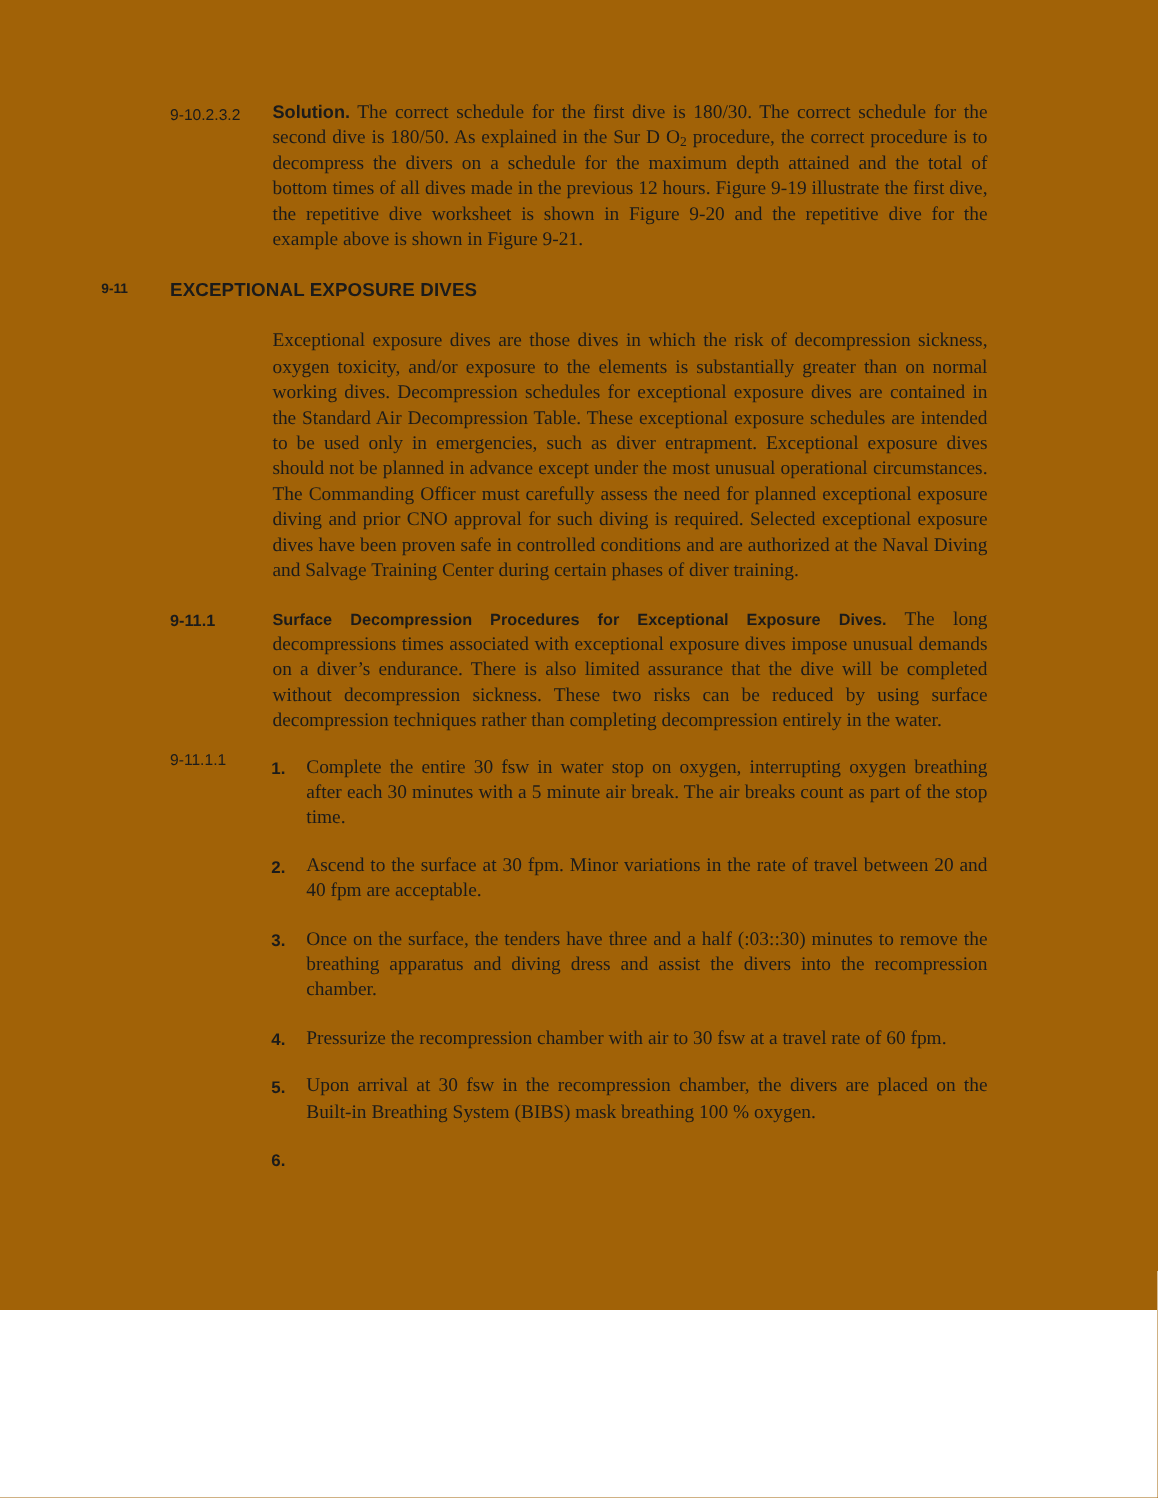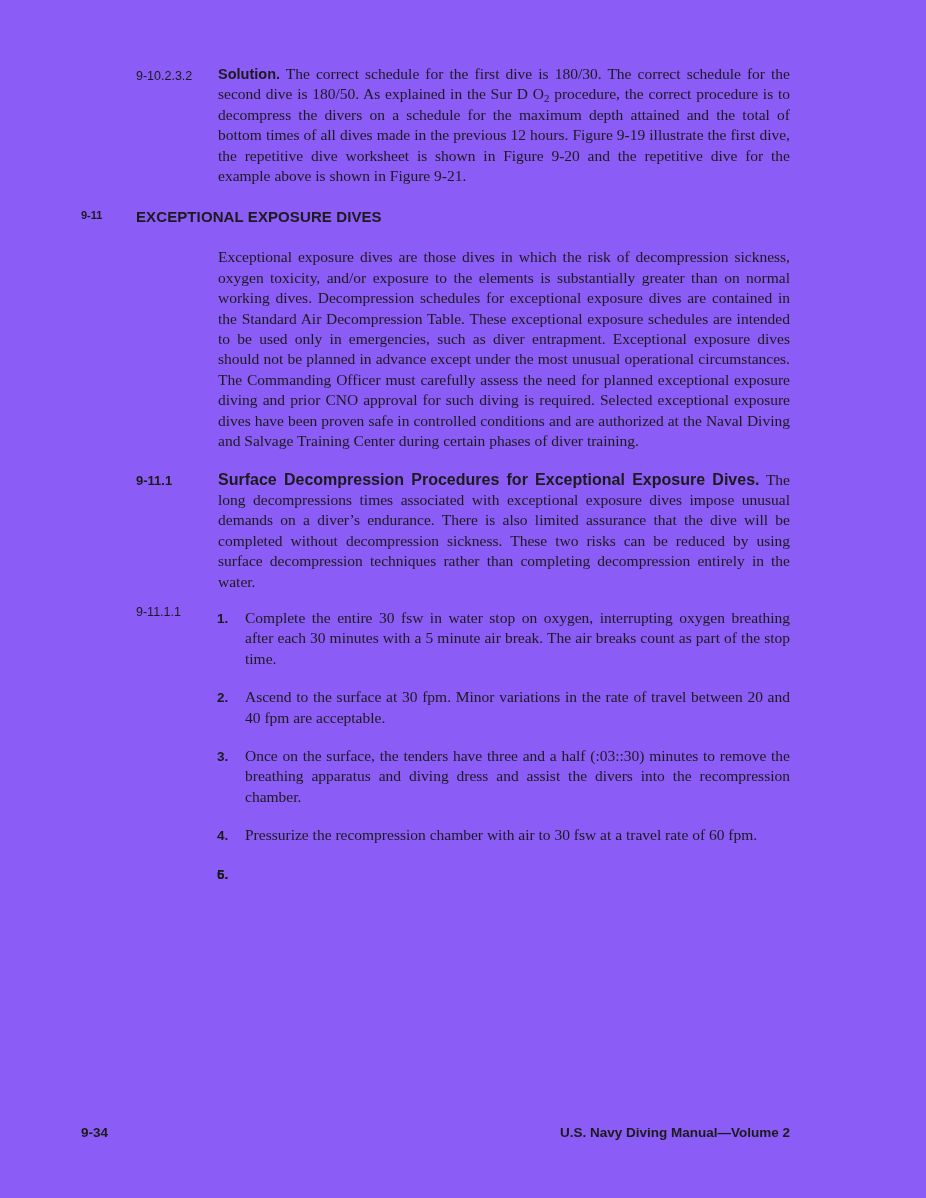--- a/index.html
+++ b/index.html
@@ -3,24 +3,24 @@
 <meta charset="utf-8">
 <style>
   html, body {
     margin: 0;
     padding: 0;
     background: #ffffff;
   }
   .page {
     position: relative;
     width: 926px;
-    height: 1198px;
-    background: #8b5cf6;
+    height: 1048px;
+    background: #a16207;
     box-sizing: border-box;
-    padding-top: 64px;
+    padding-top: 80px;
     overflow: hidden;
     color: #1b1b1b;
   }
   .content {
     margin-left: 218px;
     margin-right: 136px; 
   }
   .body-text {
     font-family: "Liberation Serif", "DejaVu Serif", serif;
     font-size: 15.5px;
@@ -41,21 +41,21 @@
   }
   .side-label.bold { font-weight: bold; font-size: 13px; }
   .runin-bi {
     font-family: "Liberation Sans", "DejaVu Sans", sans-serif;
     font-weight: bold;
     font-size: 14.5px;
   }
   .runin-b {
     font-family: "Liberation Sans", "DejaVu Sans", sans-serif;
     font-weight: bold;
-    font-size: 16px;
+    font-size: 13px;
   }
   sub.chem {
     font-size: 70%;
     line-height: 0;
     vertical-align: -0.25em;
   }
   .h2row {
     position: relative;
     left: -82px; 
     height: 20px;
@@ -156,20 +156,21 @@
       <li class="step body-text">
         <span class="step-num">3.</span>
         <span>Once on the surface, the tenders have three and a half (:03::30) minutes to remove the breathing apparatus and diving dress and assist the divers into the recompression chamber.</span>
       </li>
       <li class="step body-text">
         <span class="step-num">4.</span>
         <span>Pressurize the recompression chamber with air to 30 fsw at a travel rate of 60 fpm.</span>
       </li>
       <li class="step body-text">
         <span class="step-num">5.</span>
+        <span>Upon arrival at 30 fsw in the recompression chamber, the divers are placed on the Built-in Breathing System (BIBS) mask breathing 100 % oxygen.</span>
       </li>
       <li class="step body-text">
         <span class="step-num">6.</span>
       </li>
     </ol>
 
   </div>
 
   <div class="footer">
     <span class="page-num">9-34</span>

